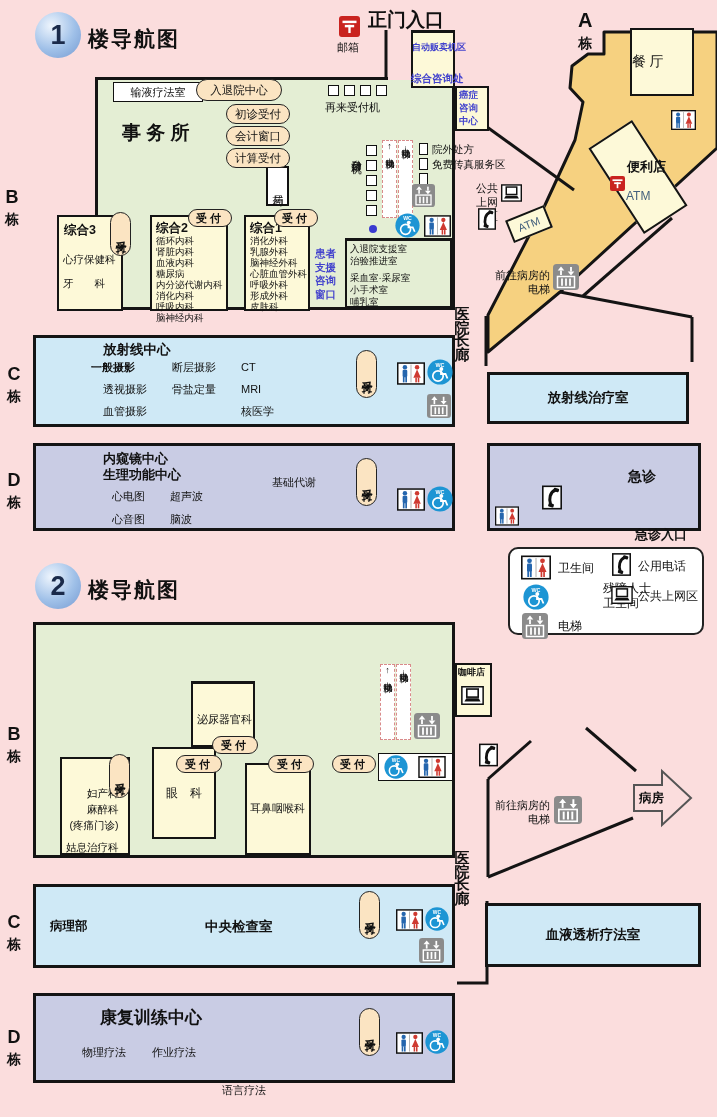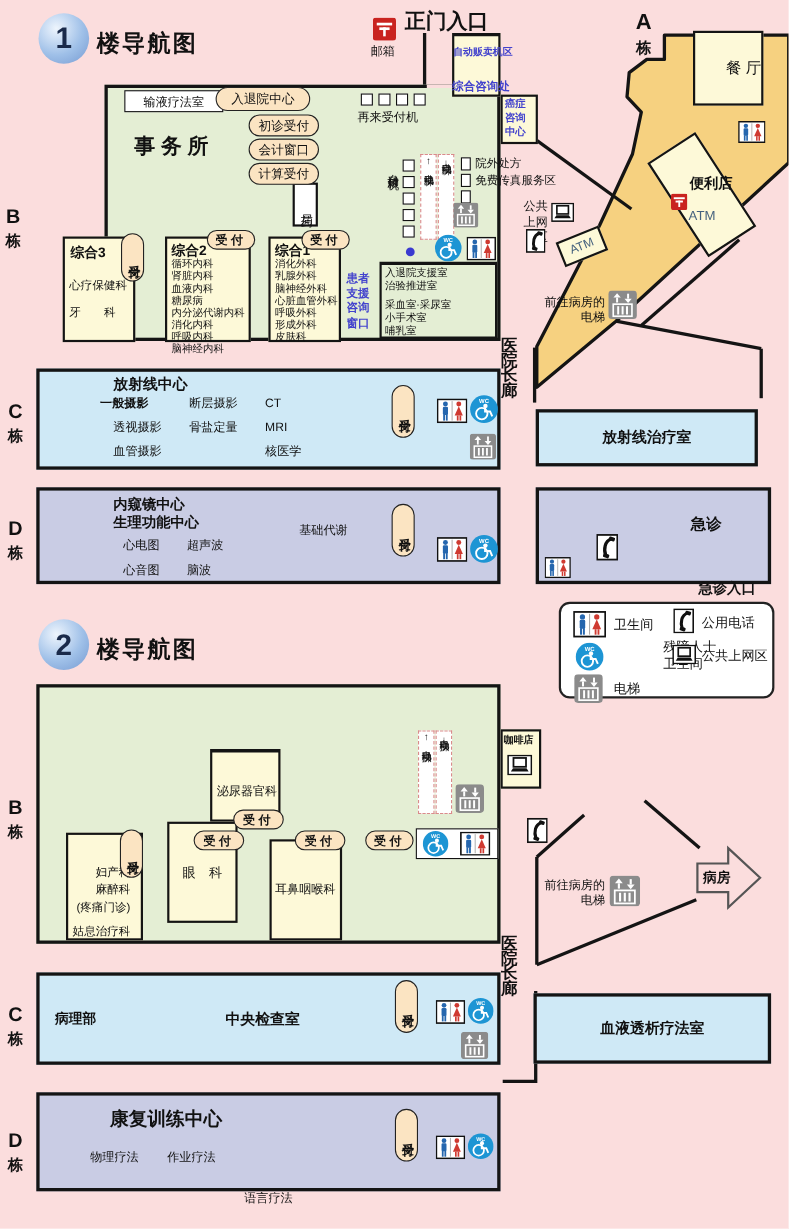--- a/index.html
+++ b/index.html
@@ -250,21 +250,21 @@
     </div>
   </div>
   <div class="oval" style="left:274px;top:209px;width:44px;height:18px;">
       <span>受付</span>
     </div>
 
   <div class="bl" style="left:578px;top:6px;">
       <span class="l1" style="font-size:20px;">A</span>
       <span class="l2">栋</span>
     </div>
-  <div class="room" style="left:630px;top:28px;width:64px;height:68px;border-width:2.5px;display:flex;align-items:center;justify-content:flex-end;font-size:14px;">
+  <div class="room" style="left:630px;top:28px;width:64px;height:68px;border-width:2.5px;display:flex;align-items:center;justify-content:flex-start;font-size:14px;font-family:Liberation Serif, serif;">
       <span class="b" style="font-weight:normal;font-size:14px;">餐 厅</span>
     </div>
   <svg class="icon" style="left:671px;top:110px;" width="25" height="20">
       <use href="#i-toilet"></use>
     </svg>
   <div class="el" style="left:612px;top:126px;width:52px;height:102px;background:#fdf9d8;border:2px solid #141414;box-sizing:border-box;transform:rotate(-33deg);z-index:3;"></div>
   <div class="el b" style="left:627px;top:158px;font-size:13px;z-index:4;">便利店</div>
   <svg class="icon" style="left:610px;top:176px;" width="15" height="15">
       <use href="#i-post"></use>
     </svg>

